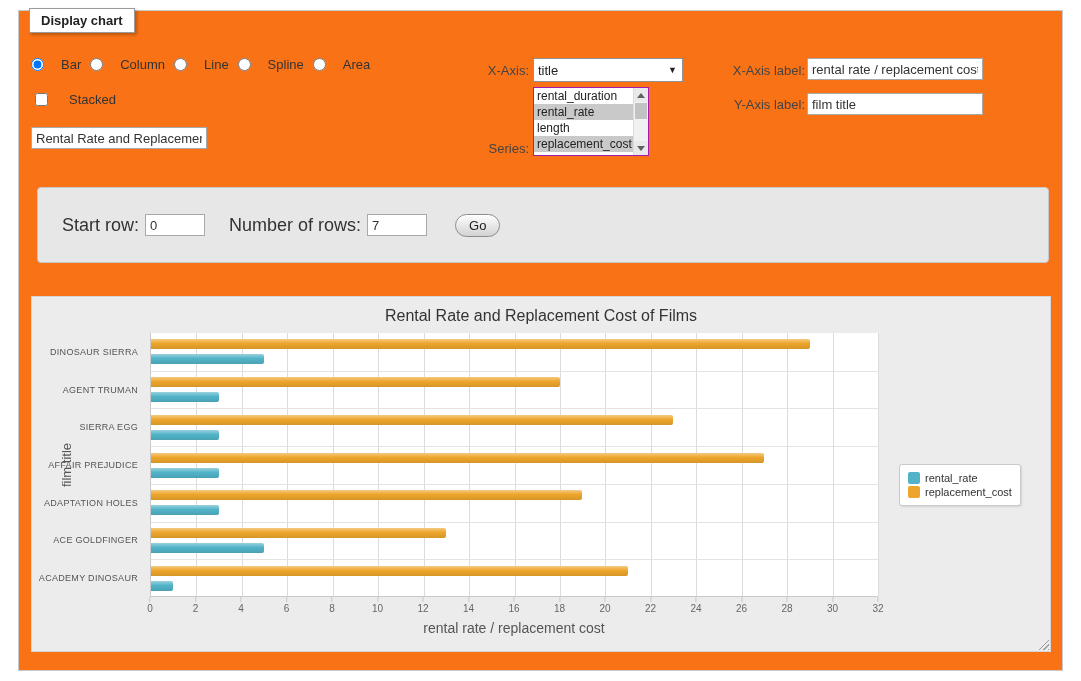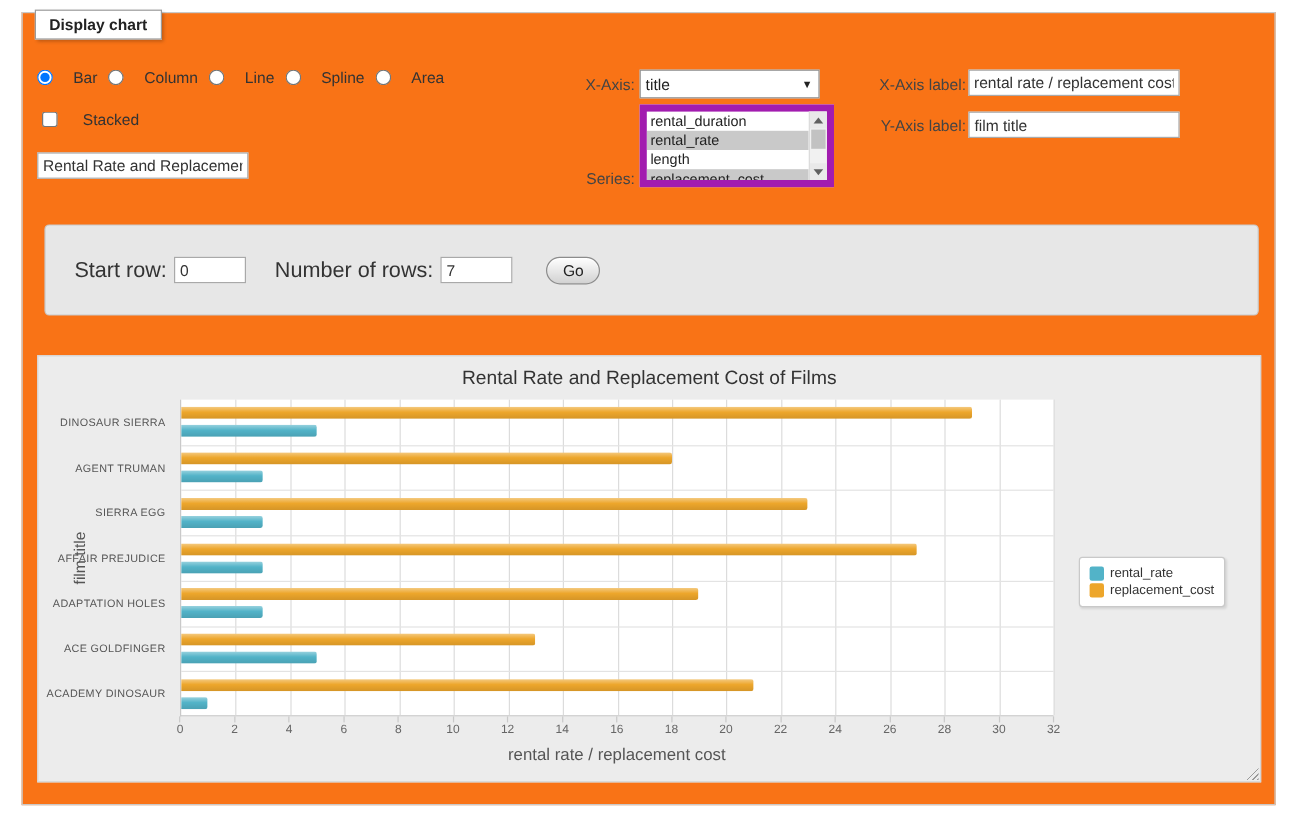--- a/index.html
+++ b/index.html
@@ -28,22 +28,22 @@
   .xaxis-label   { left:420px; top:52px; width:90px;text-align:right; }
   .series-label  { left:420px; top:130px; width:90px; }
   .xlab-label    { left:640px; top:52px; width:146px; }
   .ylab-label    { left:640px; top:86px; width:146px; }
 
   .selectbox { position:absolute; left:514px; top:47px; width:150px; height:24px; background:#fff;
                border:1px solid #919191; display:flex; align-items:center; padding:0 4px; font-size:13px; color:#222; }
   .sel-value { flex:1; overflow:hidden; white-space:nowrap; }
   .sel-arrow { font-size:9px; color:#222; padding-right:1px; }
 
-  .listbox { position:absolute; left:514px; top:76px; width:162px; height:69px; background:#fff;
-             border:6px solid #a21caf; display:flex; }
+  .listbox { position:absolute; left:514px; top:76px; width:116px; height:69px; background:#fff;
+             border:1px solid #a21caf; display:flex; }
   .lb-items { flex:1; overflow:hidden; }
   .lb-item { font-size:12px; color:#222; padding:1px 3px; line-height:14px; white-space:nowrap; }
   .lb-item.selected { background:#c9c9c9; }
   .lb-scrollbar { width:15px; background:#f1f1f1; border-left:1px solid #dcdcdc; display:flex; flex-direction:column; }
   .sb-btn { height:14px; background:#e9e9e9; display:flex; align-items:center; justify-content:center; }
   .sb-arrow.up   { width:0; height:0; border-left:4px solid transparent; border-right:4px solid transparent; border-bottom:5px solid #606060; }
   .sb-arrow.down { width:0; height:0; border-left:4px solid transparent; border-right:4px solid transparent; border-top:5px solid #606060; }
   .sb-track { flex:1; position:relative; }
   .sb-thumb { position:absolute; left:1px; right:1px; top:1px; height:16px; background:#c2c2c2; }
 

